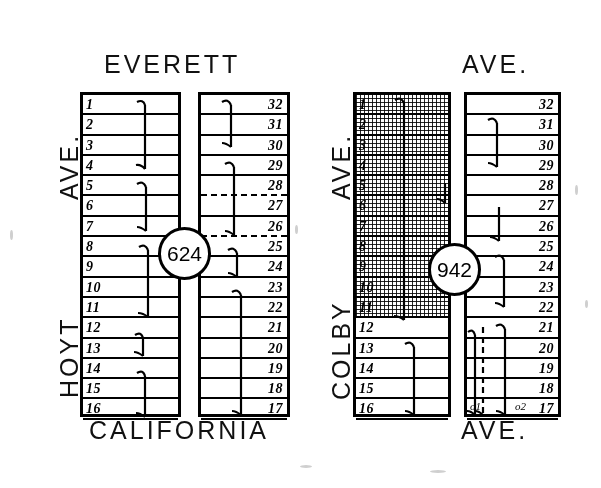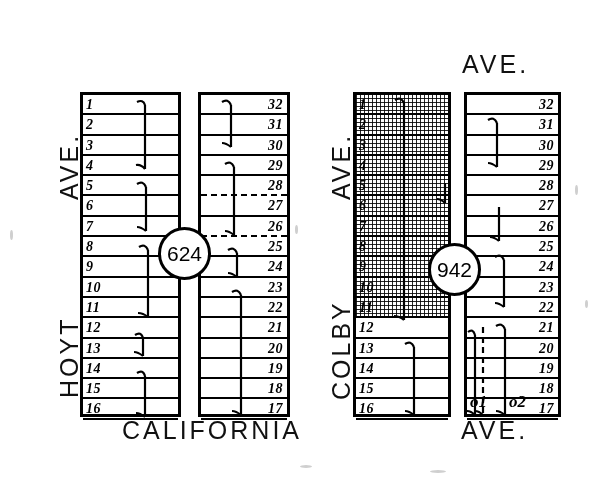--- a/index.html
+++ b/index.html
@@ -94,37 +94,38 @@
     font-weight:400;
     letter-spacing:0px;
     z-index:6;
   }
 
   
   .tinymark{
     position:absolute;
     font-family:"Liberation Serif", serif;
     font-style:italic;
-    font-weight:700;
-    font-size:17px;
+    font-weight:400;
+    font-size:11px;
     z-index:5;
   }
 
   
   .speck{position:absolute;background:#cfcfcf;border-radius:50%;}
 </style>
 </head>
 <body>
 
 <div class="stage">
 
+  <div class="street" style="left:104px;top:52px;">EVERETT</div>
 
   <div class="street" style="left:462px;top:52px;">AVE.</div>
 
-  <div class="street" style="left:122px;top:418px;">CALIFORNIA</div>
+  <div class="street" style="left:89px;top:418px;">CALIFORNIA</div>
 
   <div class="street" style="left:461px;top:418px;">AVE.</div>
 
   <div class="street vert" style="left:57px;top:200px;">AVE.</div>
   <div class="street vert" style="left:57px;top:398px;">HOYT</div>
 
   <div class="street vert" style="left:329px;top:200px;">AVE.</div>
   <div class="street vert" style="left:329px;top:400px;">COLBY</div>
 
   <div class="block" style="left:0;top:0;">

